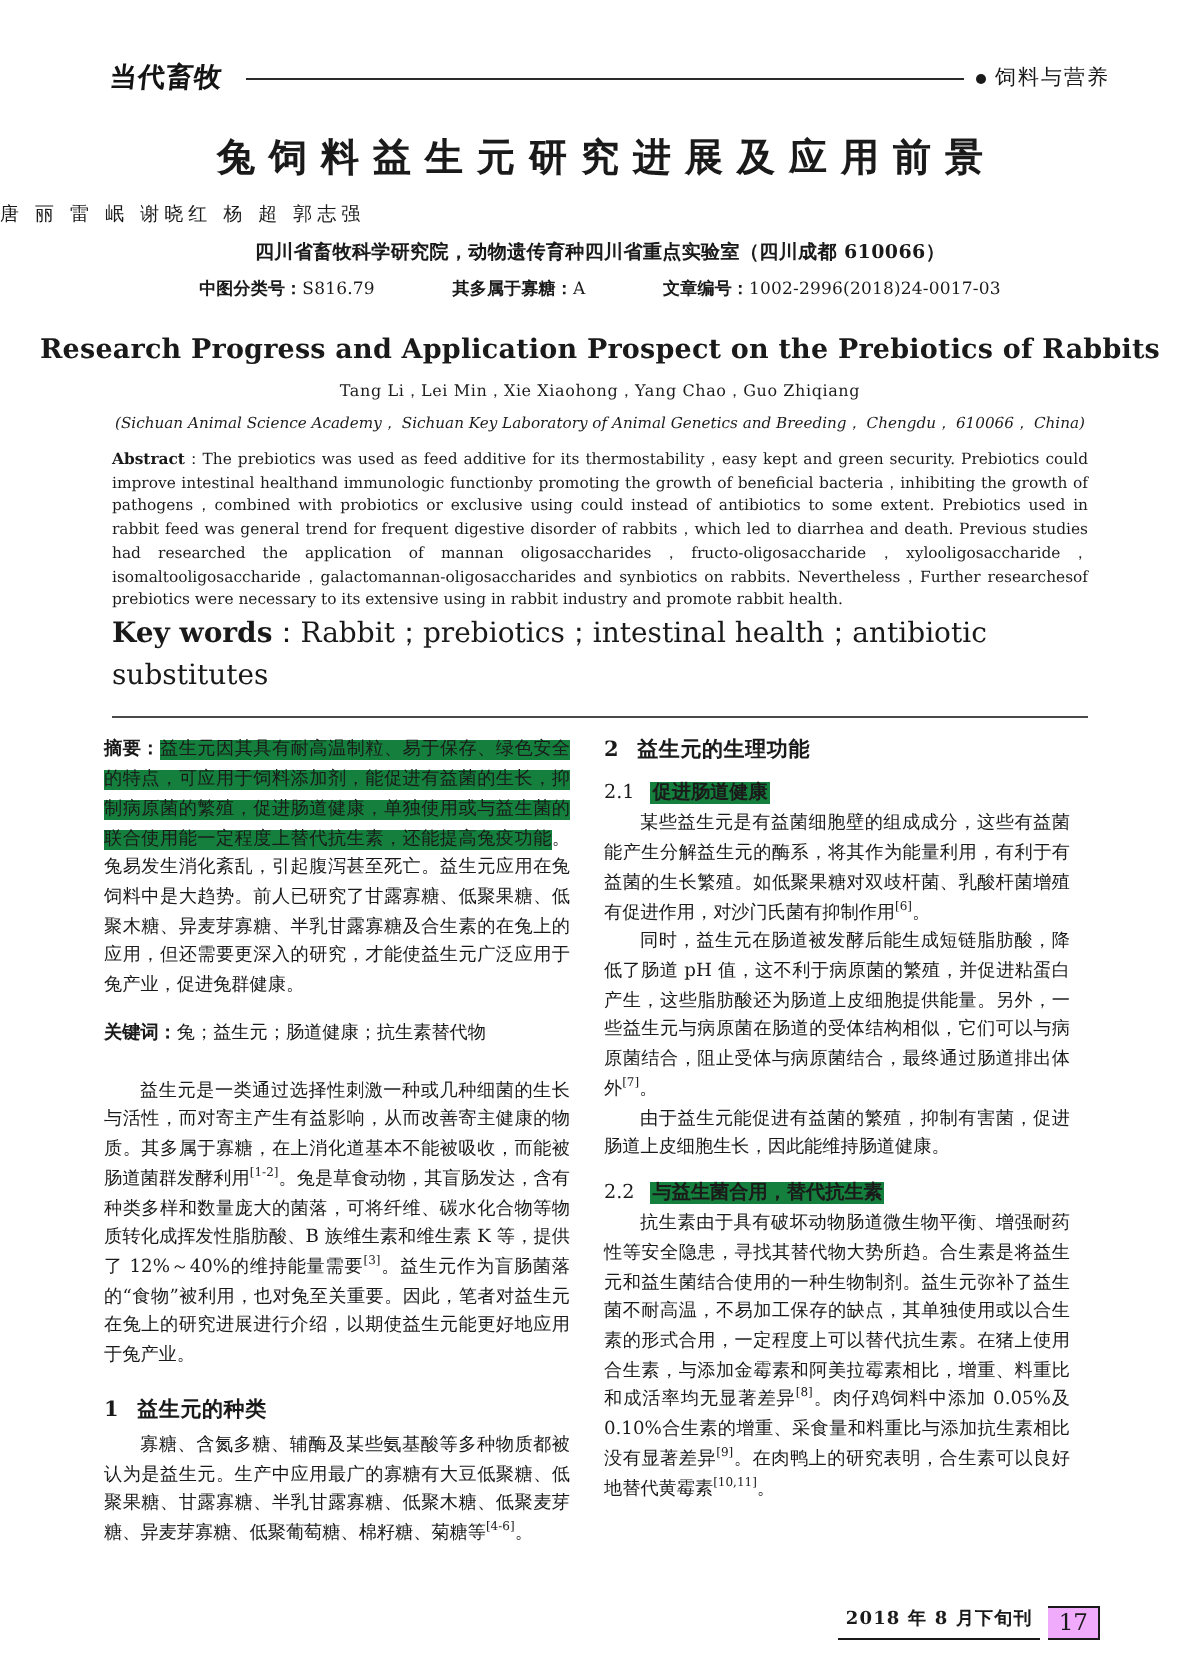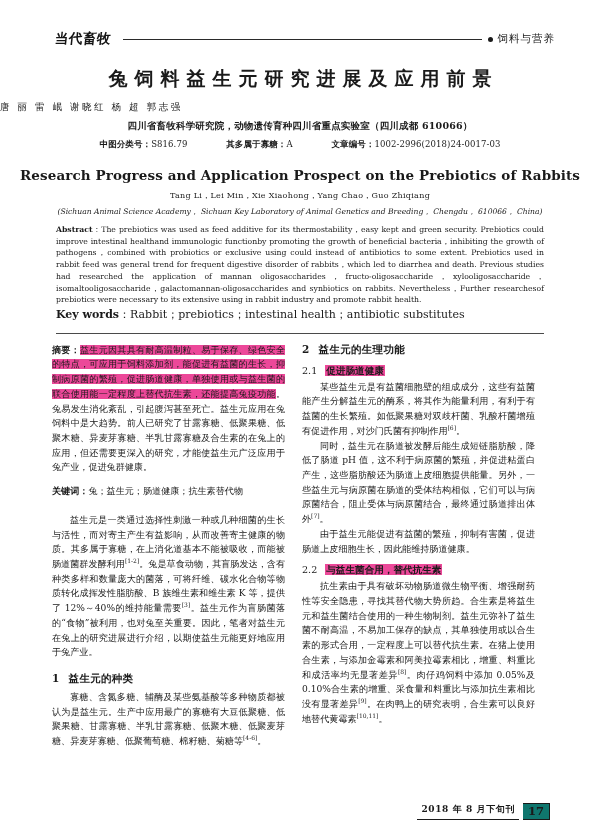--- a/index.html
+++ b/index.html
@@ -99,21 +99,21 @@
   
   .en-abs-wrap { margin:7px 56px 0 56px; }
   .en-abs {
     font-size:7.7px;
     line-height:1.52;
     text-align:justify;
     text-justify:inter-word;
   }
   .en-abs .lbl { font-weight:bold; }
   .en-kw {
-    font-size:11px;
+    font-size:14px;
     margin-top:1px;
     line-height:1.52;
   }
   .en-kw .lbl { font-weight:bold; }
 
   .sep-rule {
     margin:9px 56px 0 56px;
     height:1px;
     background:#4a4a4a;
   }
@@ -126,21 +126,21 @@
   }
   .col { width:233px; }
 
   .cn-abs, .cn-kw, .para, .refline {
     font-size:9.1px;
     line-height:1.62;
     text-align:justify;
   }
   .cn-abs .lbl, .cn-kw .lbl { font-weight:bold; }
   .hl {
-    background:#ec4899;
+    background:#15803d;
     box-decoration-break:clone;
     -webkit-box-decoration-break:clone;
   }
   .cn-kw { margin-top:9px; }
 
   .para { text-indent:18px; margin-top:0; }
 
   .h1 {
     font-size:10.5px;
     font-weight:bold;
@@ -169,22 +169,22 @@
   }
   .footer-date {
     font-size:9px;
     font-weight:bold;
     letter-spacing:0.6px;
     border-bottom:1.3px solid #1a1a1a;
     padding:0 4px 1px 4px;
   }
   .footer-page {
     font-size:11.5px;
-    font-weight:bold;
-    background:#0f766e;
+    font-weight:normal;
+    background:#f0abfc;
     padding:1px 5px 1px 5px;
     margin-left:4px;
     border-top:1.3px solid #1a1a1a;
     border-right:1.3px solid #1a1a1a;
     border-bottom:1.3px solid #1a1a1a;
     line-height:1.15;
   }
 </style>
 </head>
 <body>

